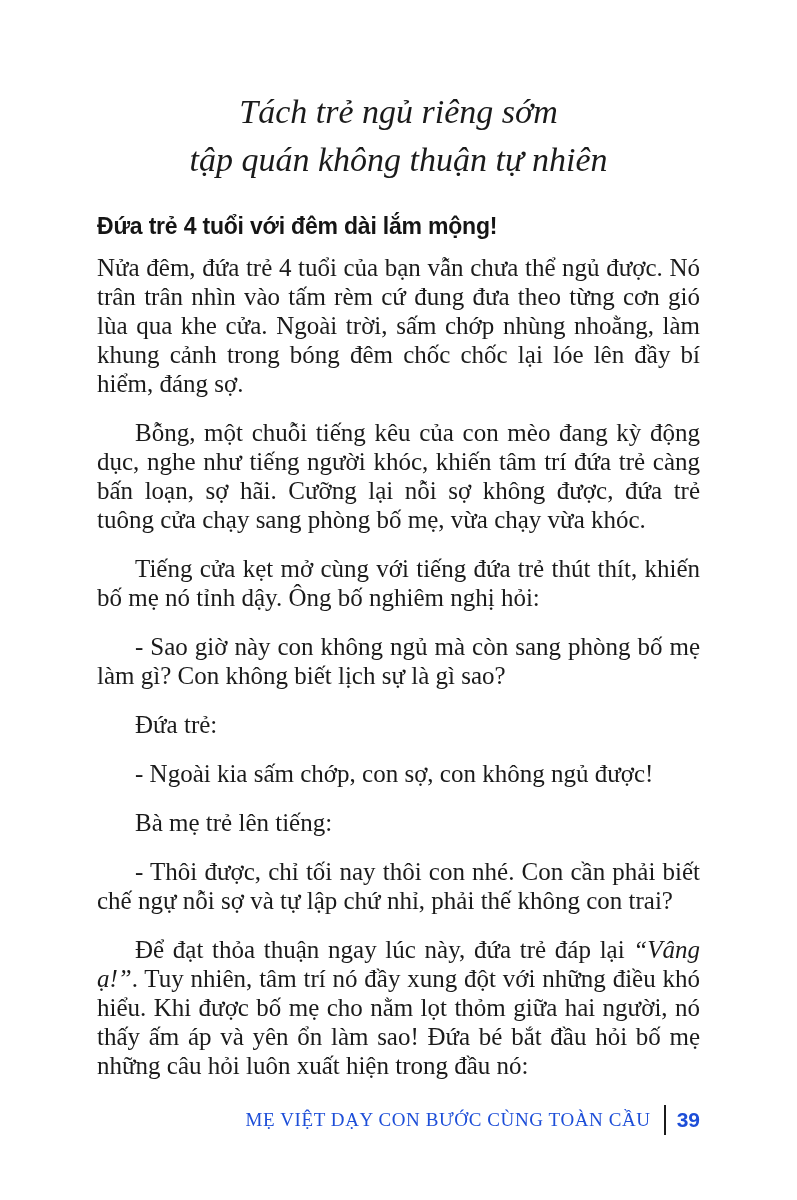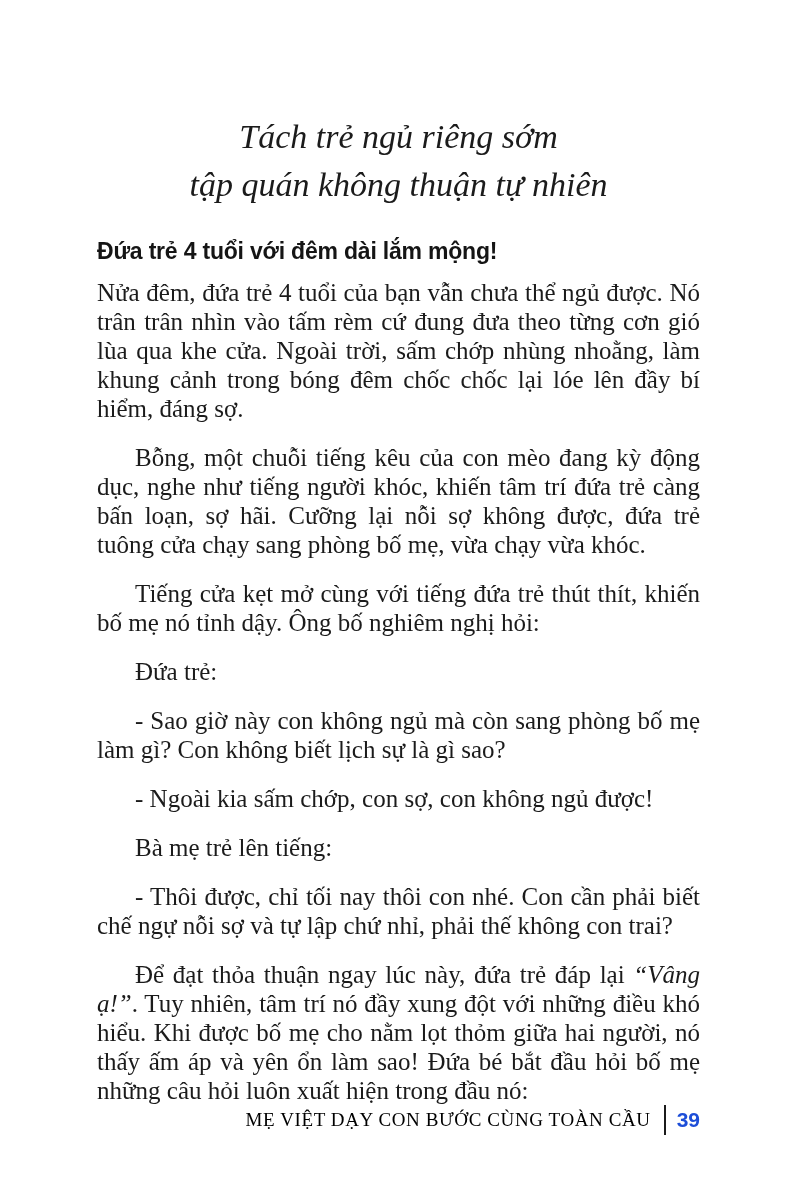--- a/index.html
+++ b/index.html
@@ -17,21 +17,21 @@
     margin: 0 auto;
   }
   .content {
     position: absolute;
     left: 97px;
     top: 0;
     width: 603px;
   }
   .chapter-title {
     margin: 0;
-    padding-top: 113px;
+    padding-top: 88px;
     text-align: center;
     font-family: "Liberation Serif", serif;
     font-style: italic;
     font-weight: normal;
     font-size: 34px;
     line-height: 48px;
     color: #1b1b1b;
   }
   .section-heading {
     margin: 28px 0 13px 0;
@@ -65,21 +65,21 @@
     top: 1102px;
     height: 36px;
     display: flex;
     align-items: center;
   }
   .book-title {
     font-family: "Liberation Serif", serif;
     font-size: 19px;
     letter-spacing: 0.6px;
     white-space: nowrap;
-    color: #000000;
+    color: #1d4ed8;
   }
   .separator {
     width: 2px;
     height: 30px;
     background: #1b1b1b;
     margin: 0 11px 0 13px;
   }
   .page-number {
     font-family: "Liberation Sans", sans-serif;
     font-weight: bold;
@@ -94,22 +94,22 @@
   <div class="content">
     <h1 class="chapter-title">
       <span>Tách trẻ ngủ riêng sớm</span><br>
       <span>tập quán không thuận tự nhiên</span>
     </h1>
     <h2 class="section-heading">Đứa trẻ 4 tuổi với đêm dài lắm mộng!</h2>
     <div class="body-text" id="paragraphs">
         <p class="para"><span>Nửa đêm, đứa trẻ 4 tuổi của bạn vẫn chưa thể ngủ được. Nó trân trân nhìn vào tấm rèm cứ đung đưa theo từng cơn gió lùa qua khe cửa. Ngoài trời, sấm chớp nhùng nhoằng, làm khung cảnh trong bóng đêm chốc chốc lại lóe lên đầy bí hiểm, đáng sợ.</span></p>
         <p class="para indent"><span>Bỗng, một chuỗi tiếng kêu của con mèo đang kỳ động dục, nghe như tiếng người khóc, khiến tâm trí đứa trẻ càng bấn loạn, sợ hãi. Cưỡng lại nỗi sợ không được, đứa trẻ tuông cửa chạy sang phòng bố mẹ, vừa chạy vừa khóc.</span></p>
         <p class="para indent"><span>Tiếng cửa kẹt mở cùng với tiếng đứa trẻ thút thít, khiến bố mẹ nó tỉnh dậy. Ông bố nghiêm nghị hỏi:</span></p>
+        <p class="para indent"><span>- Sao giờ này con không ngủ mà còn sang phòng bố mẹ làm gì? Con không biết lịch sự là gì sao?</span></p>
         <p class="para indent"><span>Đứa trẻ:</span></p>
-        <p class="para indent"><span>- Sao giờ này con không ngủ mà còn sang phòng bố mẹ làm gì? Con không biết lịch sự là gì sao?</span></p>
         <p class="para indent"><span>- Ngoài kia sấm chớp, con sợ, con không ngủ được!</span></p>
         <p class="para indent"><span>Bà mẹ trẻ lên tiếng:</span></p>
         <p class="para indent"><span>- Thôi được, chỉ tối nay thôi con nhé. Con cần phải biết chế ngự nỗi sợ và tự lập chứ nhỉ, phải thế không con trai?</span></p>
         <p class="para indent"><span>Để đạt thỏa thuận ngay lúc này, đứa trẻ đáp lại </span><span class="italic">“Vâng ạ!”</span><span>. Tuy nhiên, tâm trí nó đầy xung đột với những điều khó hiểu. Khi được bố mẹ cho nằm lọt thỏm giữa hai người, nó thấy ấm áp và yên ổn làm sao! Đứa bé bắt đầu hỏi bố mẹ những câu hỏi luôn xuất hiện trong đầu nó:</span></p>
       </div>
   </div>
   <div class="footer">
     <span class="book-title">MẸ VIỆT DẠY CON BƯỚC CÙNG TOÀN CẦU</span>
     <span class="separator"></span>
     <span class="page-number">39</span>

